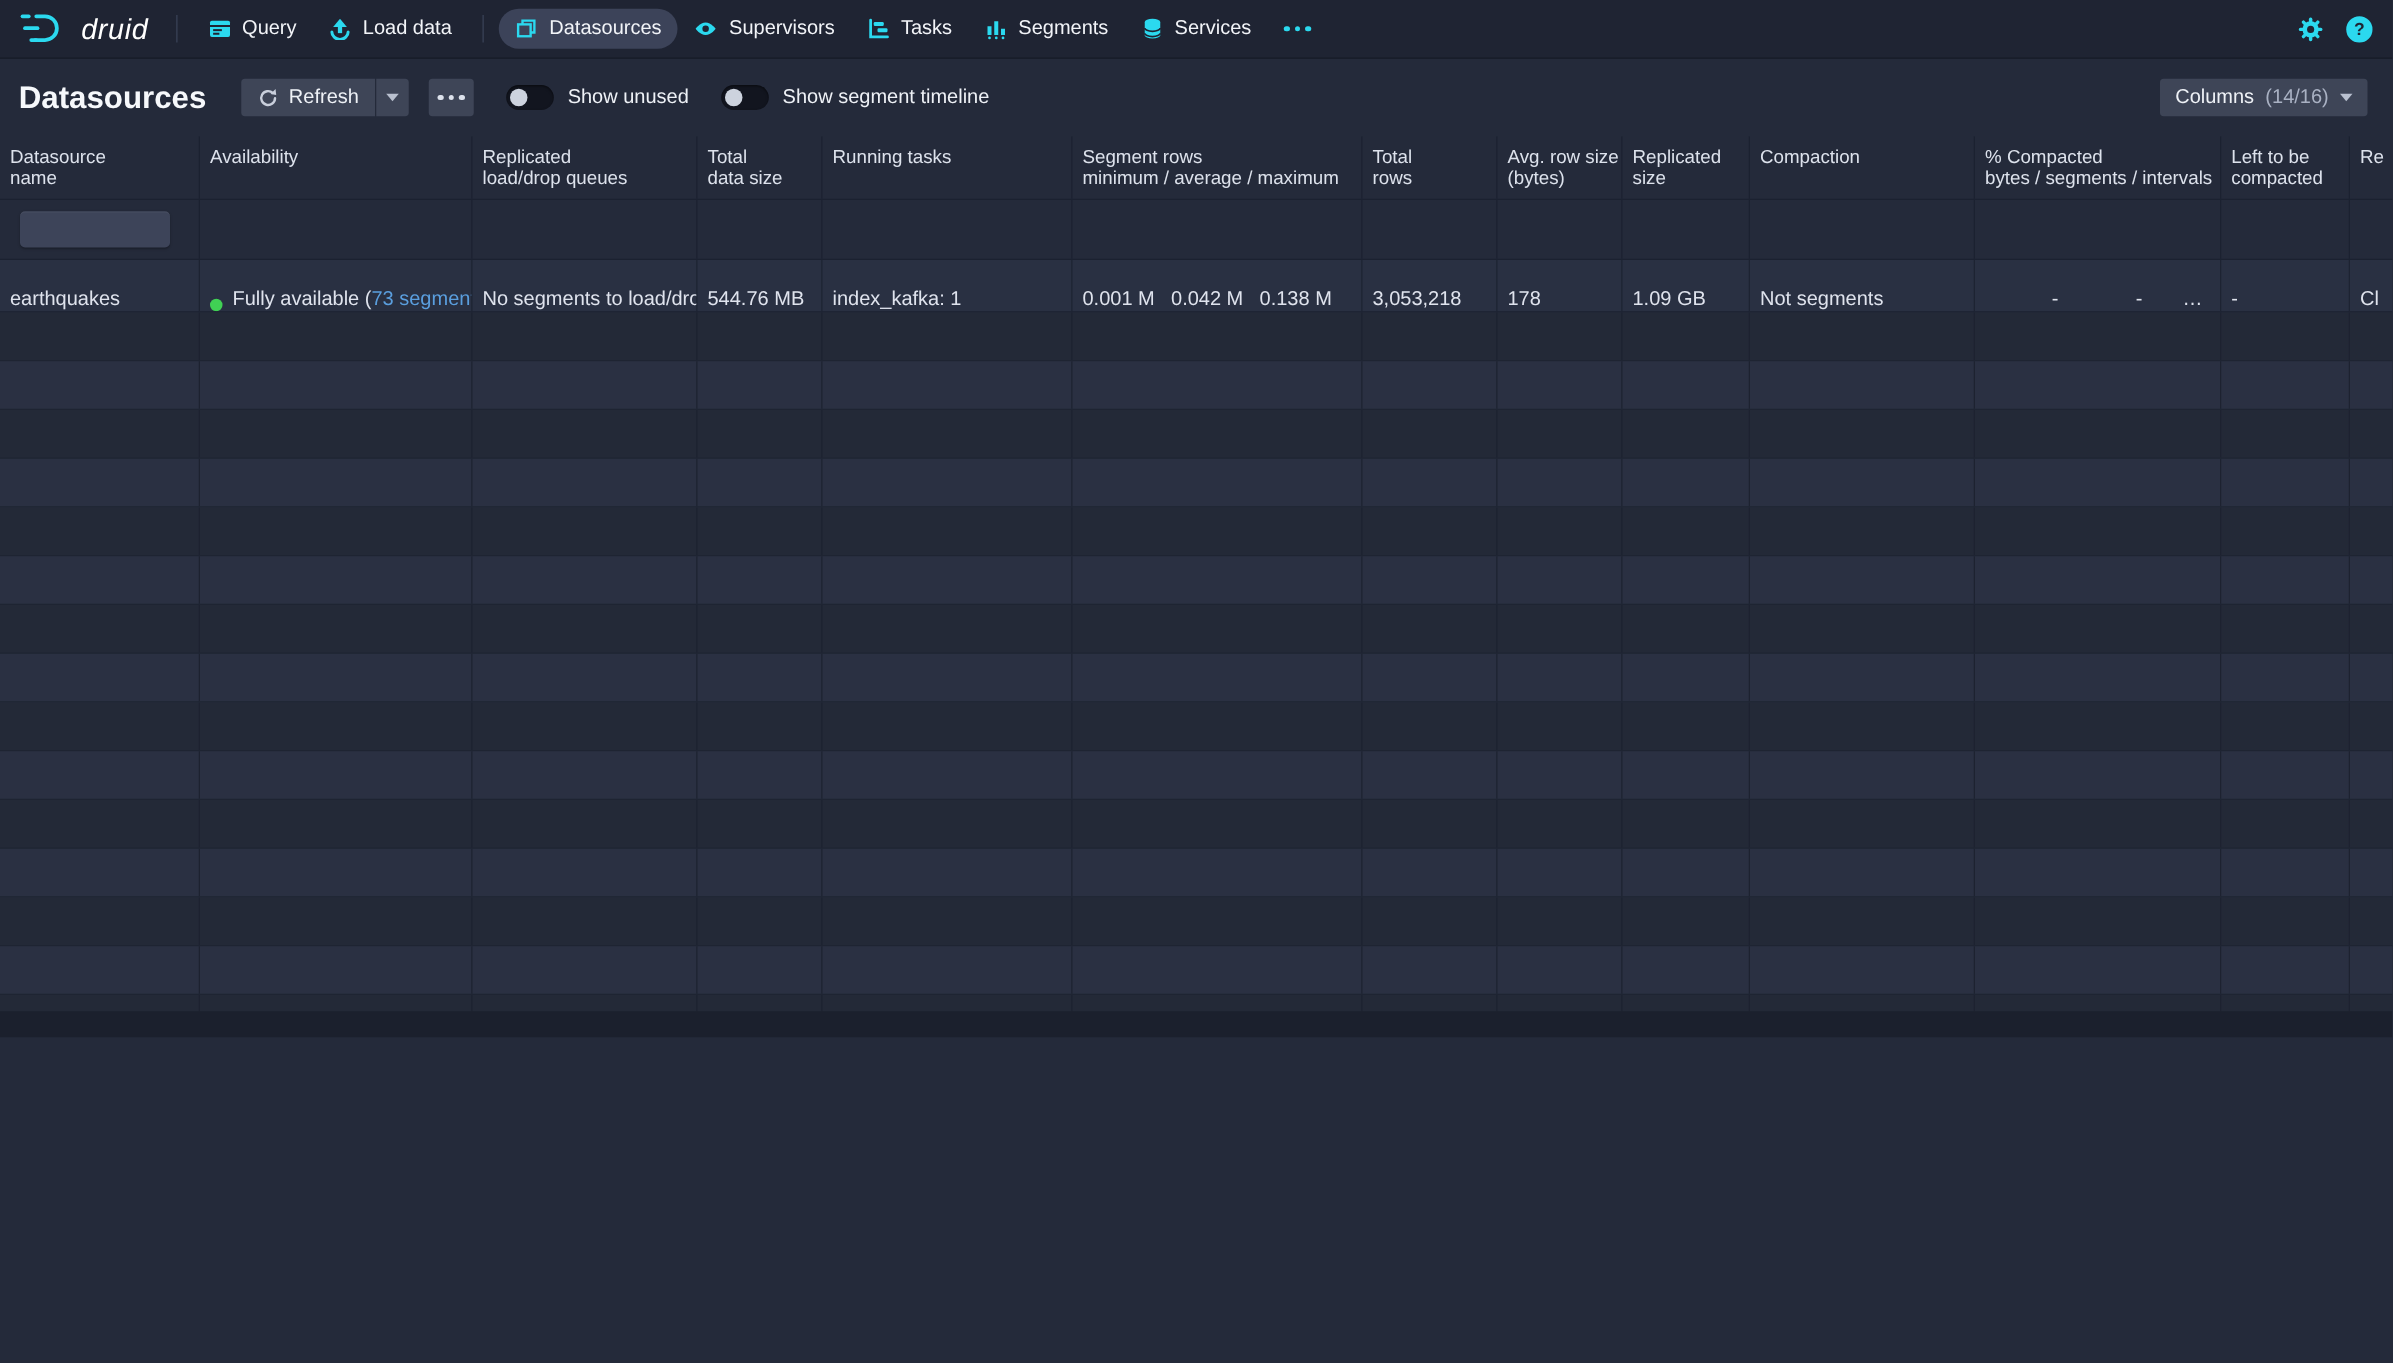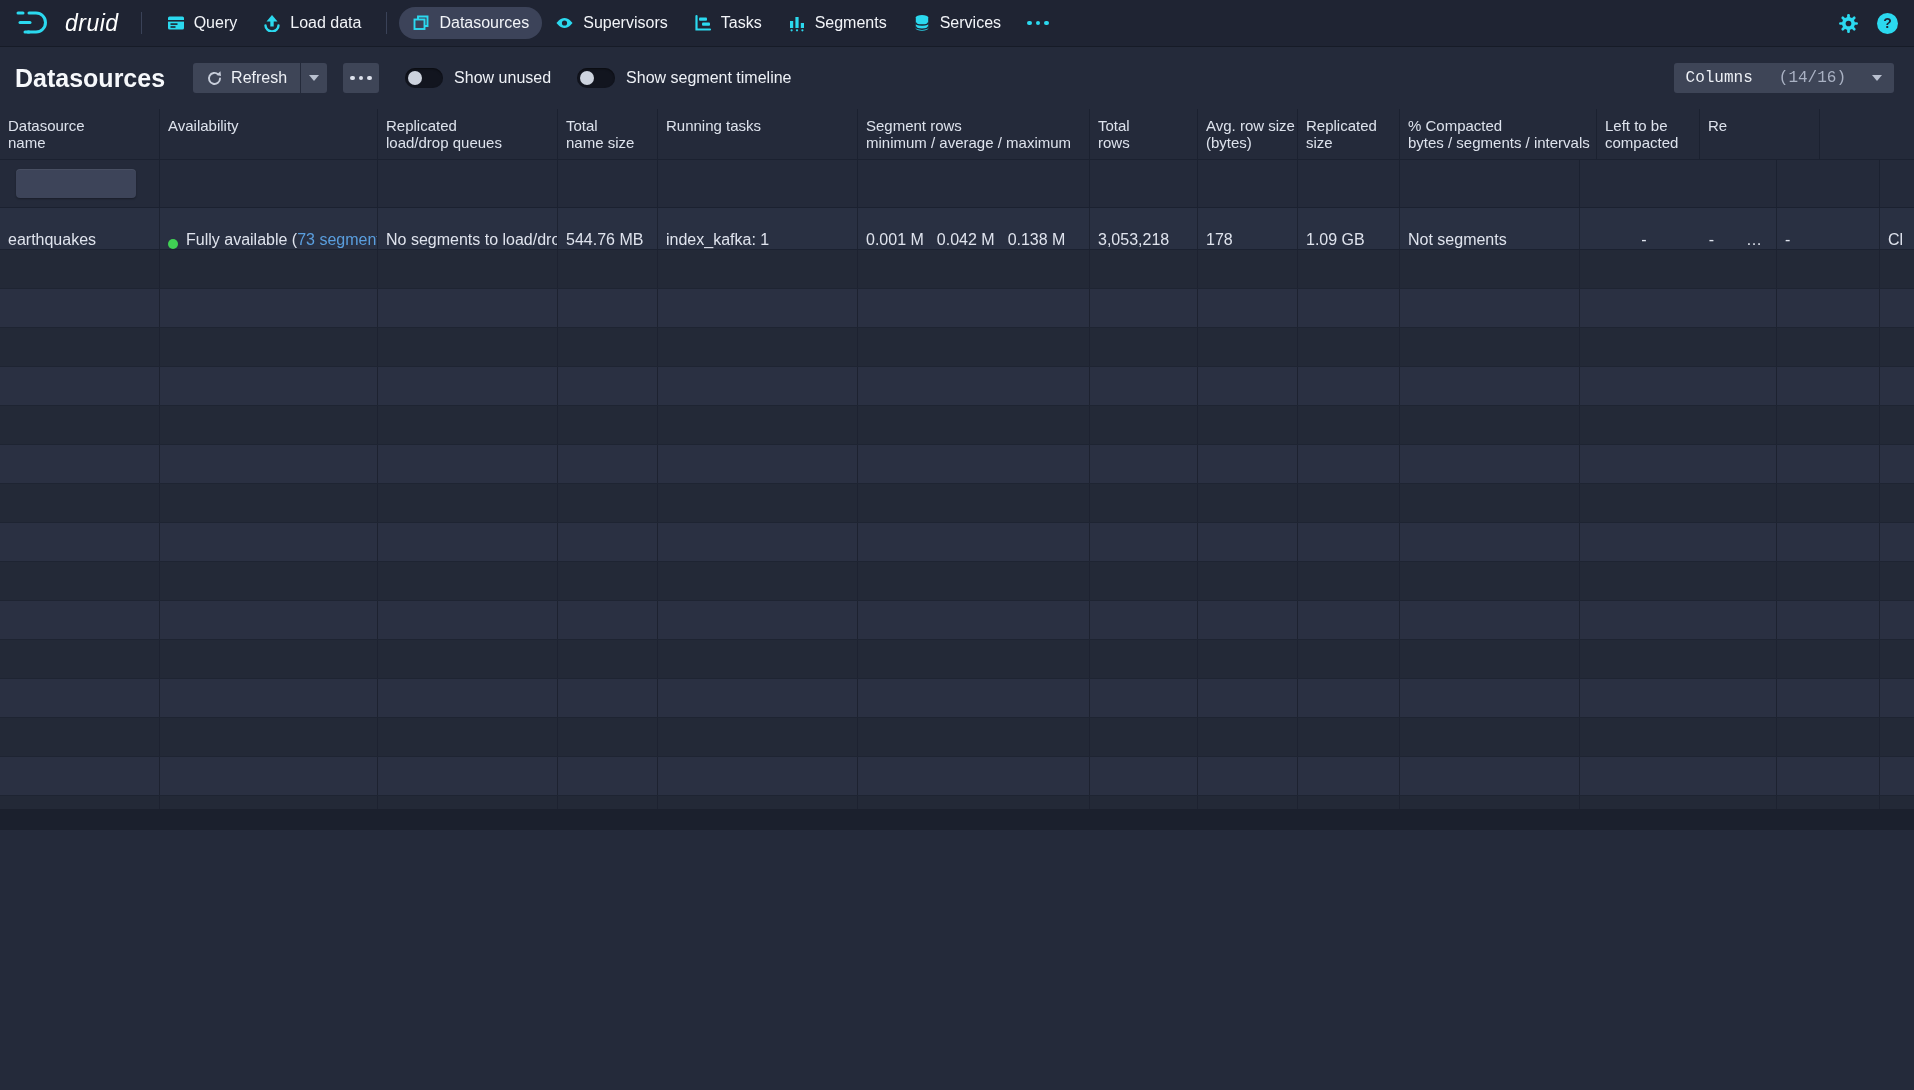--- a/index.html
+++ b/index.html
@@ -48,21 +48,21 @@
     border-top:6px solid #b9c0cf;
   }
   .toggle-group { display:flex; align-items:center; gap:11px; margin-left:26px; }
   .switch {
     width:38px; height:20px; border-radius:10px; background:#12151f; position:relative;
     box-shadow:inset 0 1px 2px rgba(0,0,0,.5); cursor:pointer;
   }
   .switch .knob { position:absolute; left:3px; top:3px; width:14px; height:14px; border-radius:50%; background:#cdd3de; }
   .toggle-label { font-size:16px; color:#eef1f6; }
   .spacer { flex:1; }
-  .btn-columns { padding:12px 12px; gap:26px; margin-right:5px;font-family:Liberation Mono, monospace; }
+  .btn-columns { padding:12px 12px; gap:9px; margin-right:5px; }
   .muted { color:#a9b1c3; }
 
   
   .table-wrap { position:absolute; top:109px; left:0; right:0; bottom:21px; overflow:hidden; }
   .tbl { width:2000px; }
   .hrow { display:flex; height:51px; border-bottom:1px solid #1b2130; }
   .hcell {
     padding:8px 6px 0 8px; border-right:1px solid #1b2130; font-size:15px;
     color:#dde2ec; line-height:17px; cursor:pointer; overflow:hidden; white-space:nowrap;
   }
@@ -259,41 +259,45 @@
           <div class="hcell" style="width: 218px;">
             <div>Availability</div>
             <div></div>
           </div>
           <div class="hcell" style="width: 180px;">
             <div>Replicated</div>
             <div>load/drop queues</div>
           </div>
           <div class="hcell" style="width: 100px;">
             <div>Total</div>
-            <div>name size</div>
+            <div>data size</div>
           </div>
           <div class="hcell" style="width: 200px;">
             <div>Running tasks</div>
             <div></div>
           </div>
           <div class="hcell" style="width: 232px;">
             <div>Segment rows</div>
             <div>minimum / average / maximum</div>
           </div>
           <div class="hcell" style="width: 108px;">
             <div>Total</div>
             <div>rows</div>
           </div>
           <div class="hcell" style="width: 100px;">
             <div>Avg. row size</div>
             <div>(bytes)</div>
           </div>
           <div class="hcell" style="width: 102px;">
             <div>Replicated</div>
             <div>size</div>
+          </div>
+          <div class="hcell" style="width: 180px;">
+            <div>Compaction</div>
+            <div></div>
           </div>
           <div class="hcell" style="width: 197px;">
             <div>% Compacted</div>
             <div>bytes / segments / intervals</div>
           </div>
           <div class="hcell" style="width: 103px;">
             <div>Left to be</div>
             <div>compacted</div>
           </div>
           <div class="hcell" style="width: 120px;">

